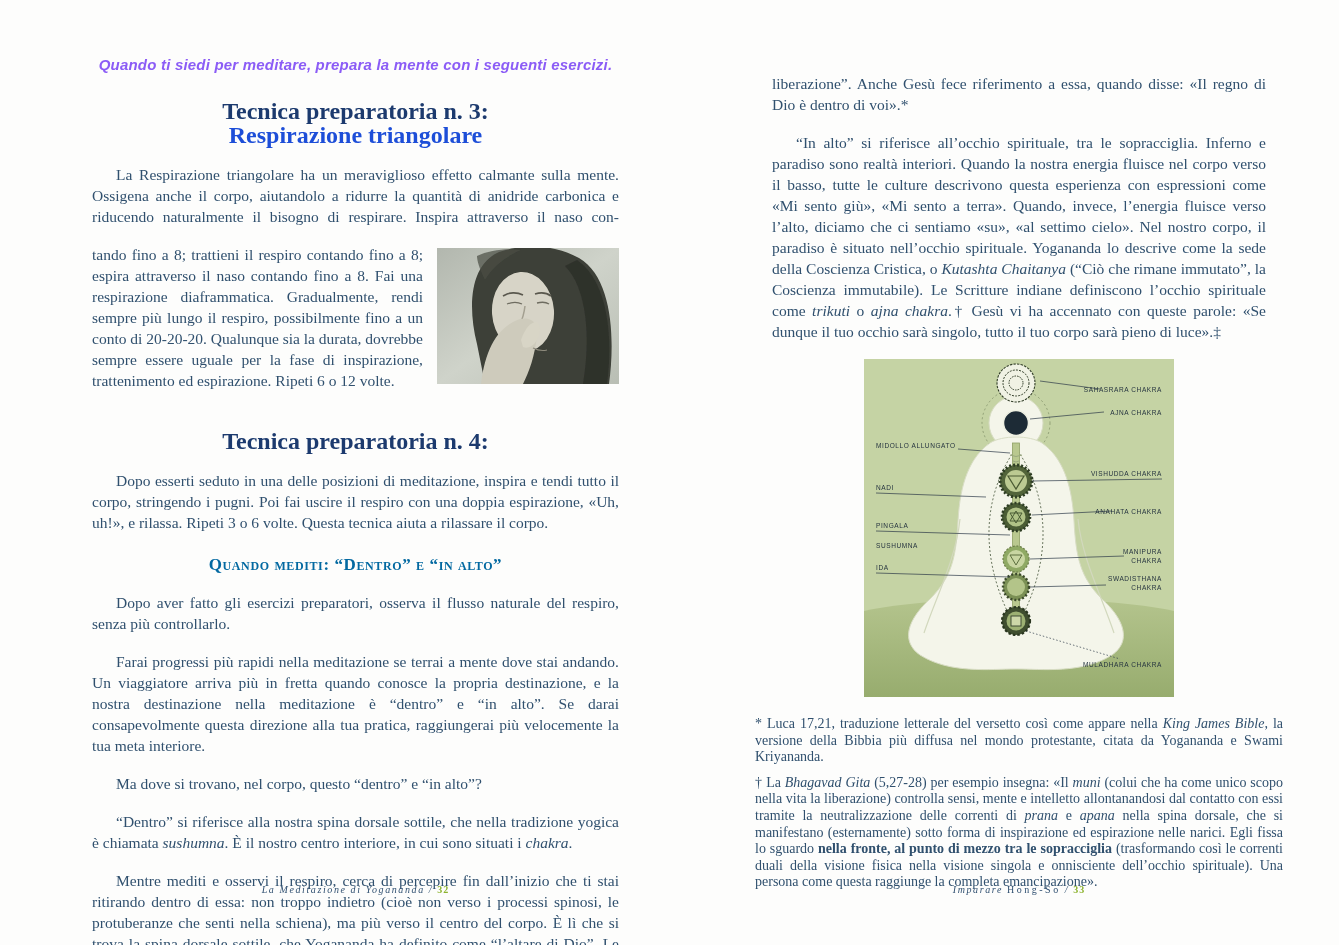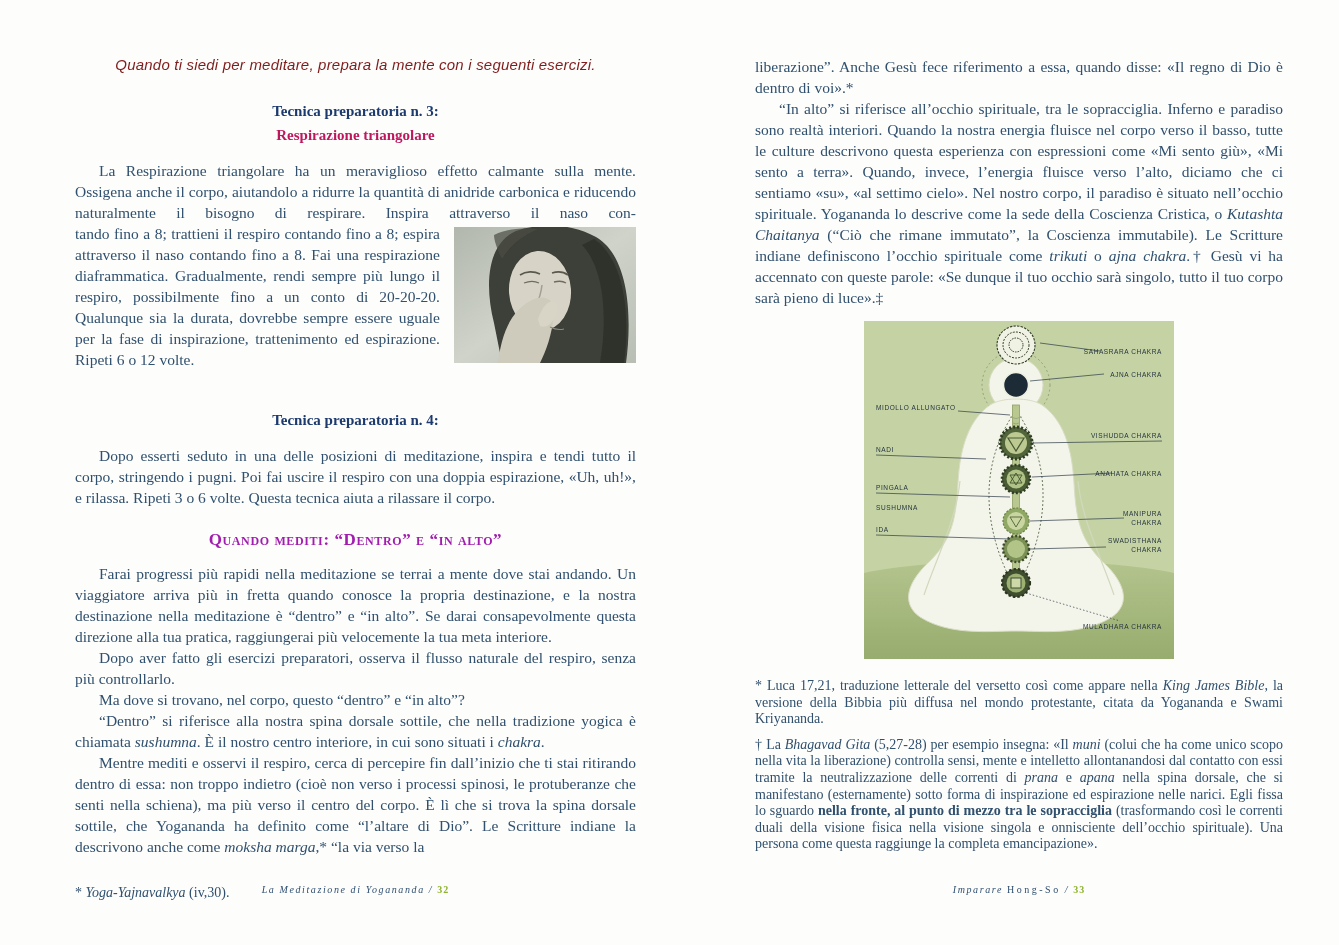--- a/index.html
+++ b/index.html
@@ -1,30 +1,30 @@
 <!DOCTYPE html>
 <html><head>
 <meta charset="utf-8">
 <style>
   html,body{margin:0;padding:0;width:1339px;height:945px;background:#fdfdfc;overflow:hidden;}
   .spread{position:relative;width:1339px;height:945px;background:#fdfdfc;font-family:"Liberation Serif",serif;}
   .col{position:absolute;top:56px;}
   .col-left{left:75px;width:561px;}
   .col-right{left:755px;width:528px;}
-  .intro-line{font-family:"Liberation Sans",sans-serif;font-style:italic;font-weight:normal;
-    font-size:15px;color:#7f1d1d;text-align:center;letter-spacing:.2px;margin:0 0 26px 0;}
-  .sec-title{text-align:center;font-weight:bold;font-size:15px;line-height:24px;margin:0 0 13px 0;clear:both;}
+  .intro-line{font-family:"Liberation Sans",sans-serif;font-style:italic;font-weight:bold;
+    font-size:15px;color:#8b5cf6;text-align:center;letter-spacing:.2px;margin:0 0 26px 0;}
+  .sec-title{text-align:center;font-weight:bold;font-size:24px;line-height:24px;margin:0 0 13px 0;clear:both;}
   .sec-title .t-navy{color:#1c3a6e;display:block;}
-  .sec-title .t-green{color:#be185d;display:block;}
+  .sec-title .t-green{color:#1d4ed8;display:block;}
   .sec-title.gap-top{margin-top:38px;}
-  p.body{font-size:15.5px;line-height:21px;color:#30506e;text-align:justify;margin:0;}
+  p.body{font-size:15.5px;line-height:21px;color:#30506e;text-align:justify;margin:17px;}
   p.body.indent{text-indent:24px;}
   p.body.jlast{text-align-last:justify;}
   .photo-float{float:right;width:182px;height:136px;margin:4px 0 4px 14px;background:#c4c8c0;}
-  .smallcaps-head{clear:both;text-align:center;font-weight:bold;font-size:17px;color:#a21caf;
+  .smallcaps-head{clear:both;text-align:center;font-weight:bold;font-size:17px;color:#0369a1;
     font-variant:small-caps;letter-spacing:.6px;margin:22px 0 13px 0;}
   .footnote-left{margin-top:28px;font-size:14px;color:#30506e;}
   .diagram-wrap{width:310px;margin:13px auto 15px auto;}
   p.fnote{font-size:14px;line-height:16.6px;color:#30506e;text-align:justify;margin:9px 0 0 0;}
   .footer{position:absolute;top:884px;text-align:center;font-size:10px;letter-spacing:1.6px;
     color:#2f4f70;font-style:italic;}
   .footer-left{left:75px;width:561px;}
   .footer-right{left:755px;width:528px;}
   .footer .pagenum{color:#8db32f;font-weight:bold;font-style:normal;letter-spacing:1px;}
   .footer .caps{font-style:normal;letter-spacing:2.5px;}
@@ -80,22 +80,22 @@
     </p>
 
     <div class="sec-title gap-top">
       <span class="t-navy">Tecnica preparatoria n. 4:</span>
     </div>
 
     <p class="body indent">Dopo esserti seduto in una delle posizioni di meditazione, inspira e tendi tutto il corpo, stringendo i pugni. Poi fai uscire il respiro con una doppia espirazione, «Uh, uh!», e rilassa. Ripeti 3 o 6 volte. Questa tecnica aiuta a rilassare il corpo.</p>
 
     <div class="smallcaps-head">Quando mediti: “Dentro” e “in alto”</div>
 
+    <p class="body indent">Dopo aver fatto gli esercizi preparatori, osserva il flusso naturale del respiro, senza più controllarlo.</p>
     <p class="body indent">Farai progressi più rapidi nella meditazione se terrai a mente dove stai andando. Un viaggiatore arriva più in fretta quando conosce la propria destinazione, e la nostra destinazione nella meditazione è “dentro” e “in alto”. Se darai consapevolmente questa direzione alla tua pratica, raggiungerai più velocemente la tua meta interiore.</p>
-    <p class="body indent">Dopo aver fatto gli esercizi preparatori, osserva il flusso naturale del respiro, senza più controllarlo.</p>
     <p class="body indent">Ma dove si trovano, nel corpo, questo “dentro” e “in alto”?</p>
     <p class="body indent">“Dentro” si riferisce alla nostra spina dorsale sottile, che nella tradizione yogica è chiamata <i>sushumna</i>. È il nostro centro interiore, in cui sono situati i <i>chakra</i>.</p>
     <p class="body indent">Mentre mediti e osservi il respiro, cerca di percepire fin dall’inizio che ti stai ritirando dentro di essa: non troppo indietro (cioè non verso i processi spinosi, le protuberanze che senti nella schiena), ma più verso il centro del corpo. È lì che si trova la spina dorsale sottile, che Yogananda ha definito come “l’altare di Dio”. Le Scritture indiane la descrivono anche come <i>moksha marga</i>,* “la via verso la</p>
 
     <p class="footnote-left">* <i>Yoga-Yajnavalkya</i> (iv,30).</p>
   </div>
 
   <div class="footer footer-left">
     <span>La Meditazione di Yogananda</span>
     <span>/</span>

